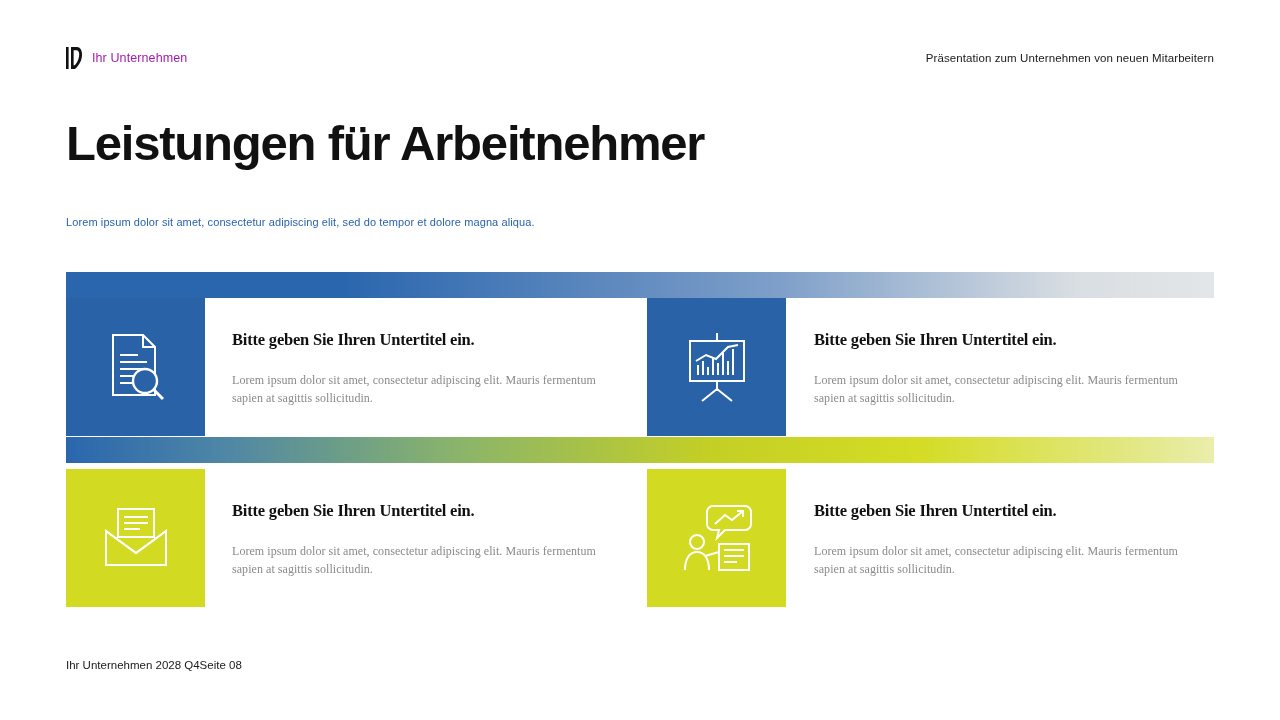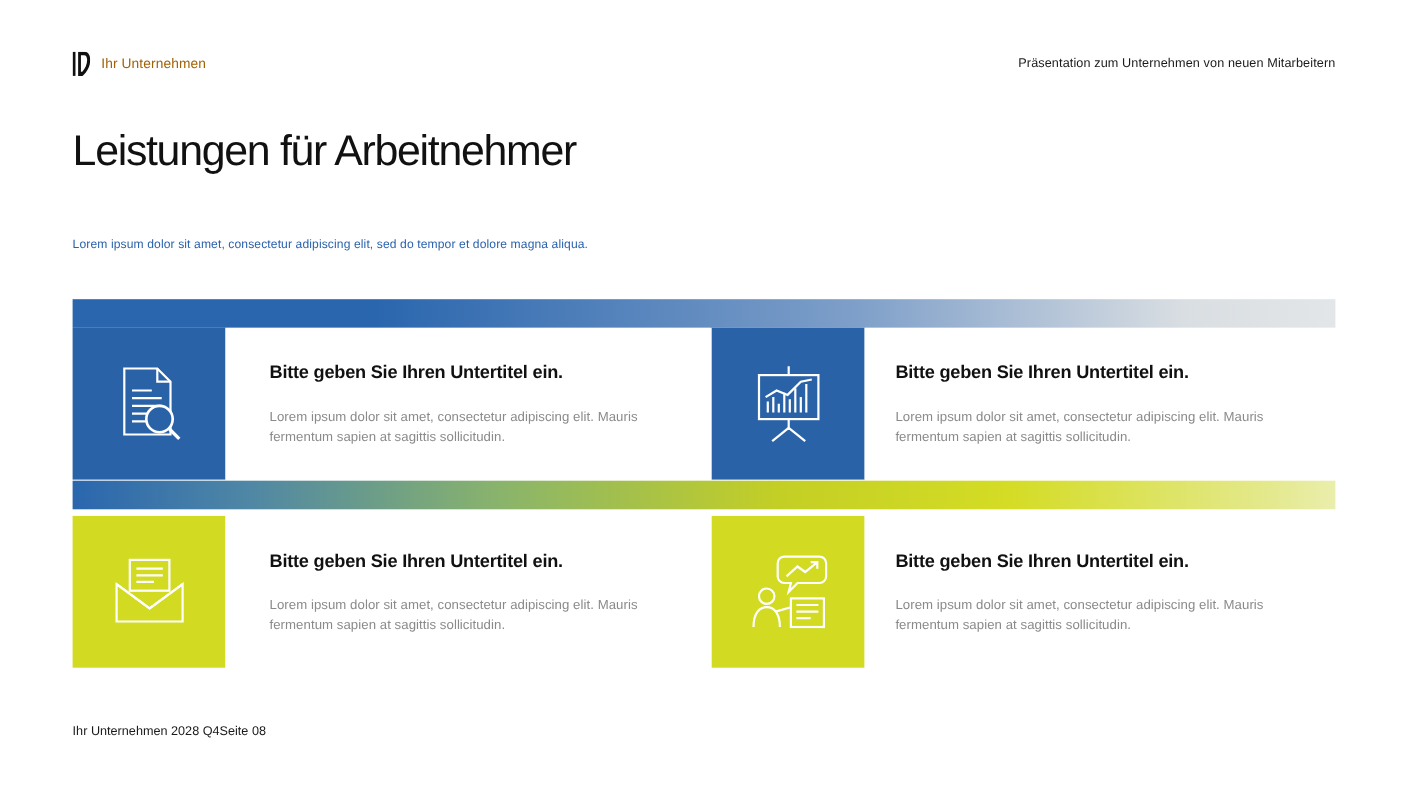--- a/index.html
+++ b/index.html
@@ -28,35 +28,35 @@
     display: flex;
     align-items: center;
     gap: 10px;
   }
   .brand-logo {
     width: 16px; height: 22px;
     display: block;
   }
   .brand-name {
     font-size: 12.5px;
-    color: #a16207;
+    color: #a21caf;
     letter-spacing: .1px;
   }
   .header-right {
     font-size: 11.5px;
     color: #1a1a1a;
     letter-spacing: .1px;
   }
 
   
   .title {
     position: absolute;
     top: 118px; left: 66px;
-    font-size: 39px;
-    font-weight: 400;
+    font-size: 49px;
+    font-weight: 700;
     letter-spacing: -1.2px;
     color: #111111;
     line-height: 1.05;
   }
   .subtitle {
     position: absolute;
     top: 216px; left: 66px;
     font-size: 11px;
     color: #2b62ad;
     letter-spacing: .1px;
@@ -97,21 +97,22 @@
     align-items: center;
     justify-content: center;
   }
   .icon-box.blue { background: #2a62a8; }
   .icon-box.green { background: #d2da22; }
   .icon-box svg { display: block; }
 
   .card-body {
     flex: 1;
     background: #ffffff;
-    padding: 32px 26px 0 40px;
+    padding: 32px 26px 0 27px;
+    font-family: Liberation Serif, serif;
   }
   .card-title {
     font-size: 16.5px;
     font-weight: 700;
     color: #111111;
     letter-spacing: -.2px;
   }
   .card-text {
     margin-top: 21px;
     font-size: 12px;

